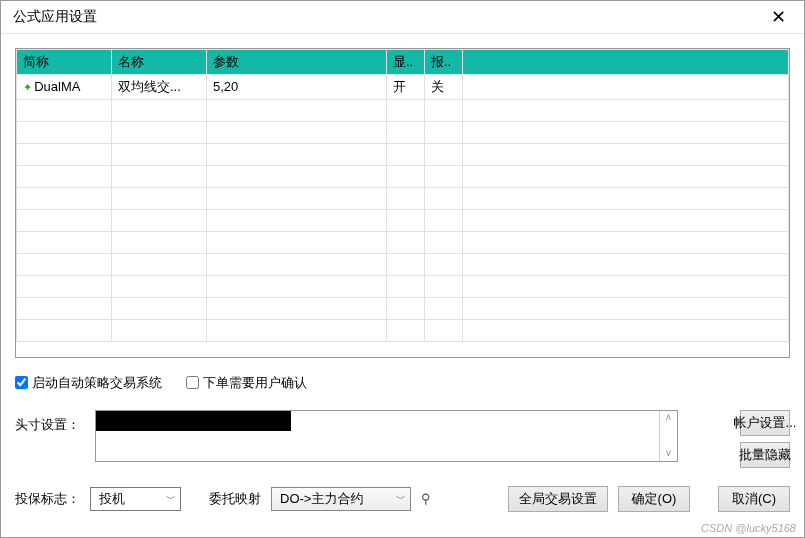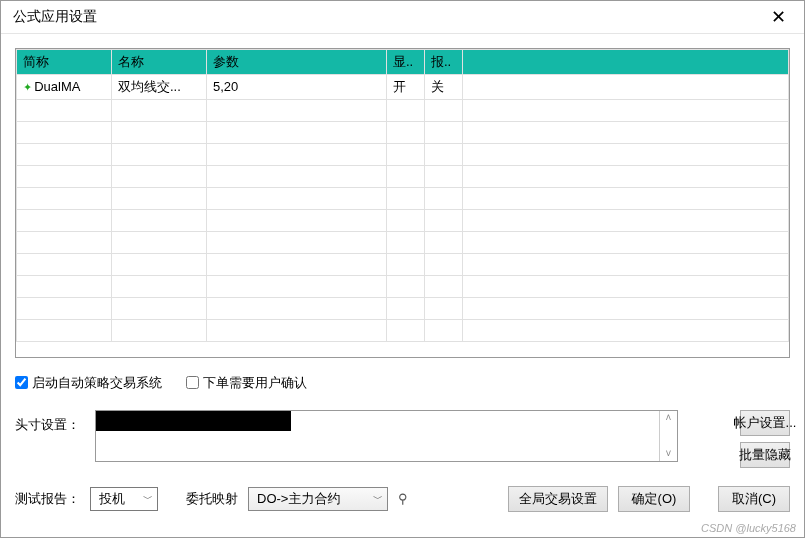--- a/index.html
+++ b/index.html
@@ -202,22 +202,22 @@
           </div>
         </div>
         <div class="posbtns">
           <div class="btn">帐户设置...</div>
           <div class="btn">批量隐藏</div>
         </div>
       </div>
     </div>
 
     <div class="bottomrow">
-      <div>测试报告：</div>
-      <div class="combo" style="width:68px">
+      <div>投保标志：</div>
+      <div class="combo" style="width:91px">
         <span>投机</span>
         <span class="caret">﹀</span>
       </div>
       <div style="width:8px"></div>
       <div>委托映射</div>
       <div class="combo mapping" style="width:140px">
         <span>DO-&gt;主力合约</span>
         <span class="caret">﹀</span>
       </div>
       <div class="pin">⚲</div>

